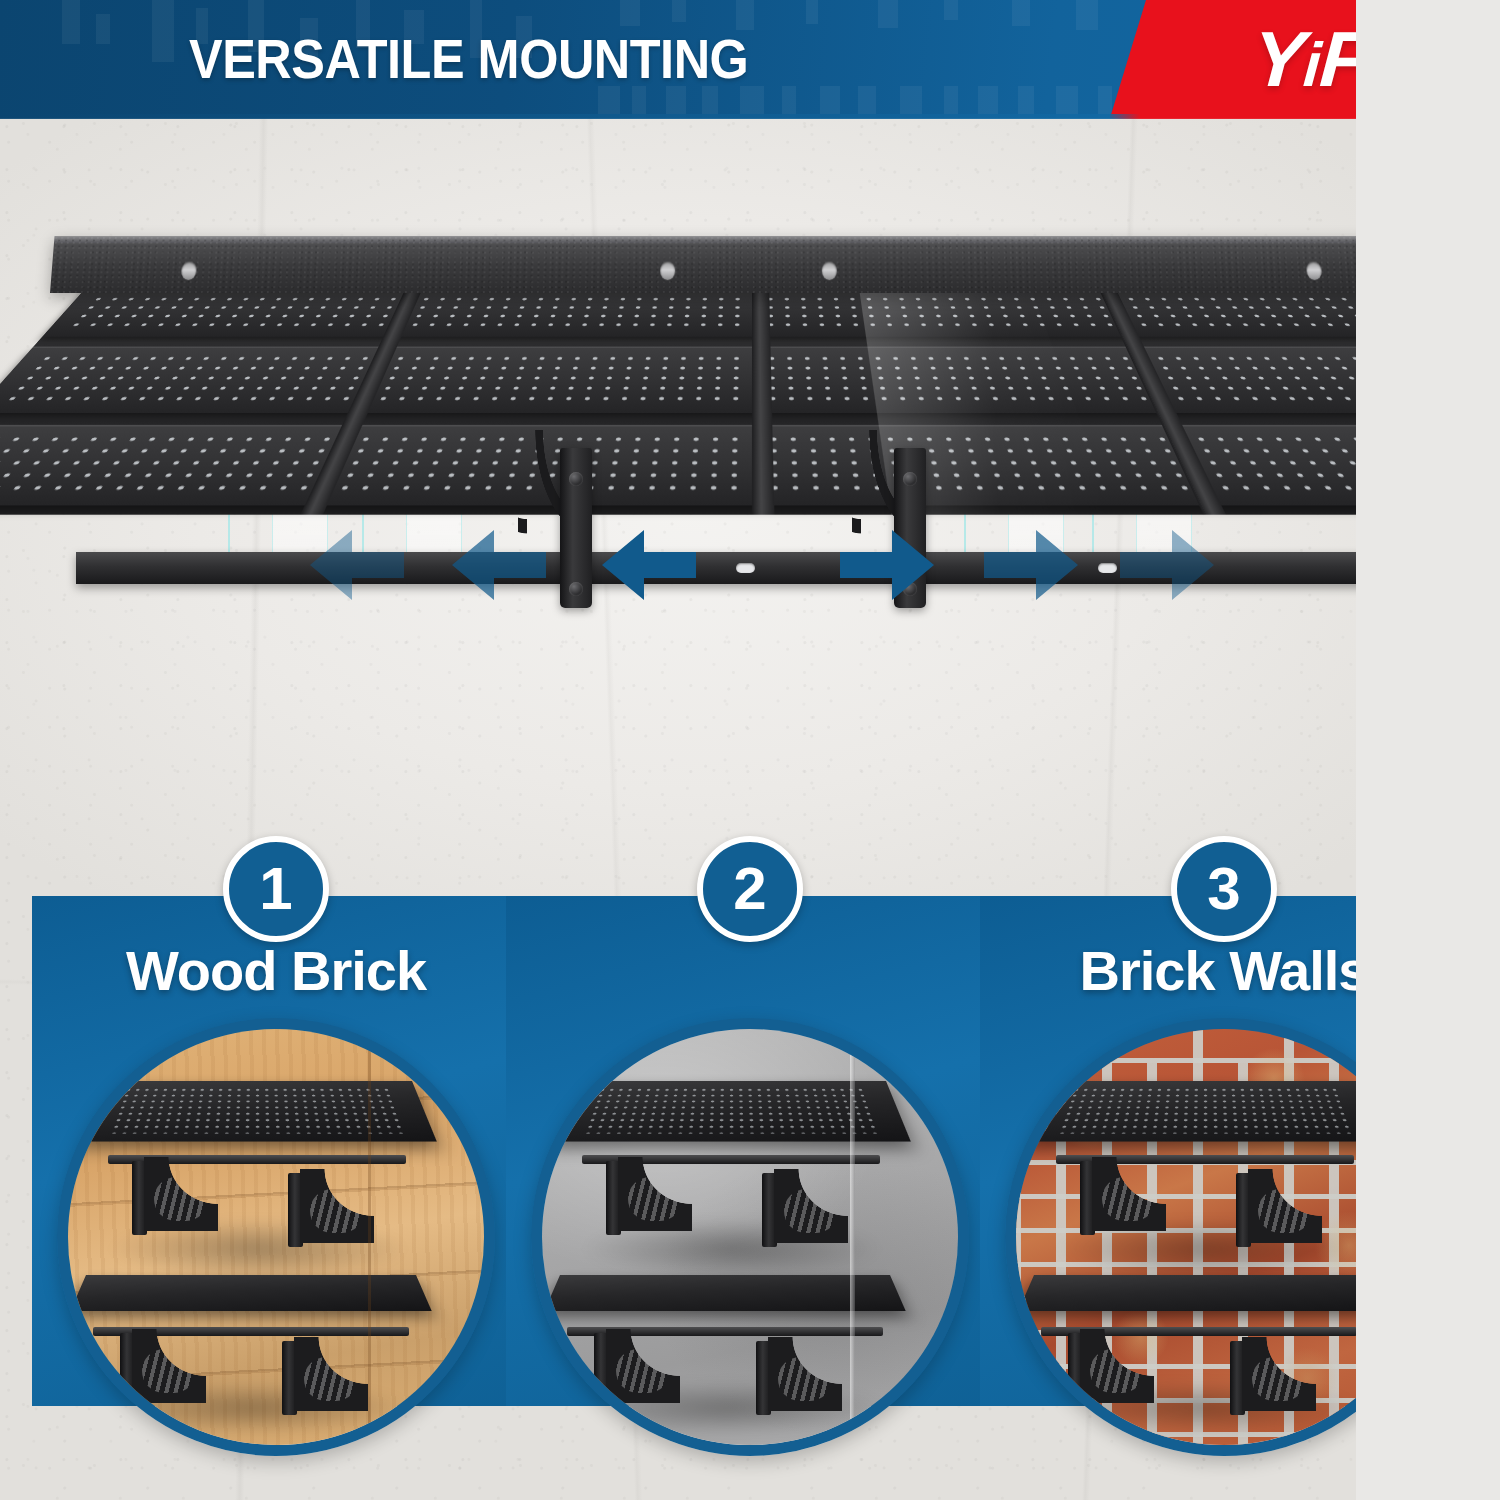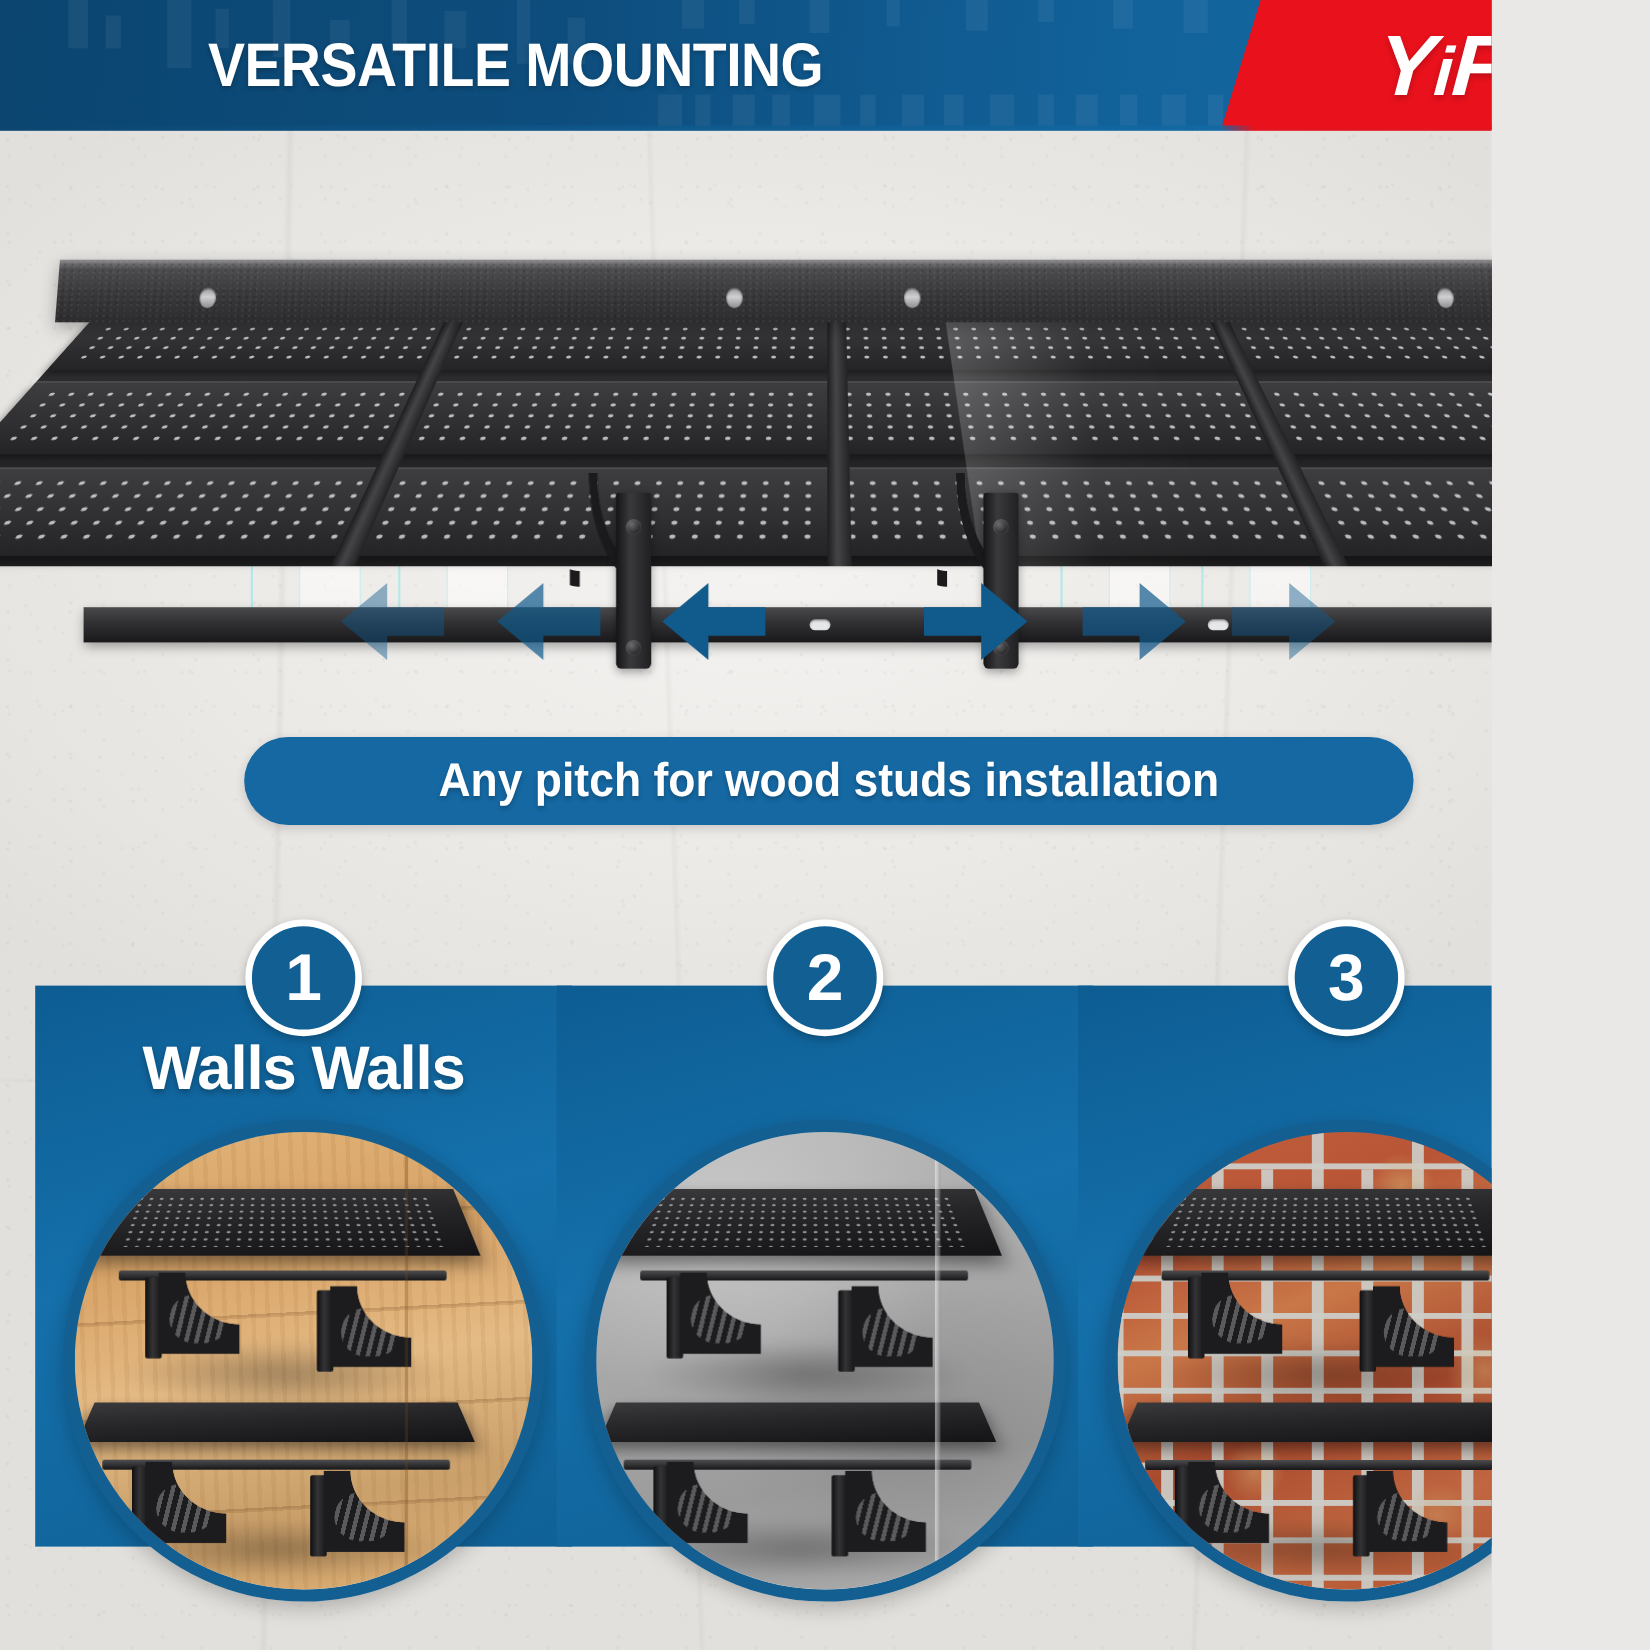--- a/index.html
+++ b/index.html
@@ -515,29 +515,26 @@
           </svg>
         </div>
         <div class="arrow" style="left: 1120px; top: 408px; opacity: 0.45;">
           <svg viewBox="0 0 94 78" xmlns="http://www.w3.org/2000/svg">
             <polygon fill="#115a8c" points="0,26 52,26 52,4 94,39 52,74 52,52 0,52"></polygon>
           </svg>
         </div>
       </div>
   </div>
 
-  <div class="pill">
-    <span>Any pitch for wood studs installation</span>
-  </div>
 
   <div class="cards">
 
     <div class="card" style="left:32px;">
       <div class="card-body"></div>
-      <div class="card-label">Walls Walls</div>
+      <div class="card-label">Wood Brick</div>
       <div class="card-badge">
         <span>1</span>
       </div>
       <div class="photo">
         <div class="photo-inner bg-wood">
           <div class="shadow-soft" style="left:40px; top:190px; width:300px; height:60px;"></div>
           <div class="mini" style="left:34px; top:52px; width:310px; height:150px;">
             <div class="top">
                 <div class="pf"></div>
               </div>
@@ -602,20 +599,21 @@
             <div class="fan" style="left:208px; top:62px;">
                 <i></i>
               </div>
           </div>
         </div>
       </div>
     </div>
 
     <div class="card" style="left:980px;">
       <div class="card-body"></div>
+      <div class="card-label">Brick Walls</div>
       <div class="card-badge">
         <span>3</span>
       </div>
       <div class="photo">
         <div class="photo-inner bg-brick">
           <div class="brick-offset"></div>
           <div class="brick-tint"></div>
           <div class="shadow-soft" style="left:40px; top:190px; width:300px; height:60px;"></div>
           <div class="mini" style="left:34px; top:52px; width:310px; height:150px;">
             <div class="top">

